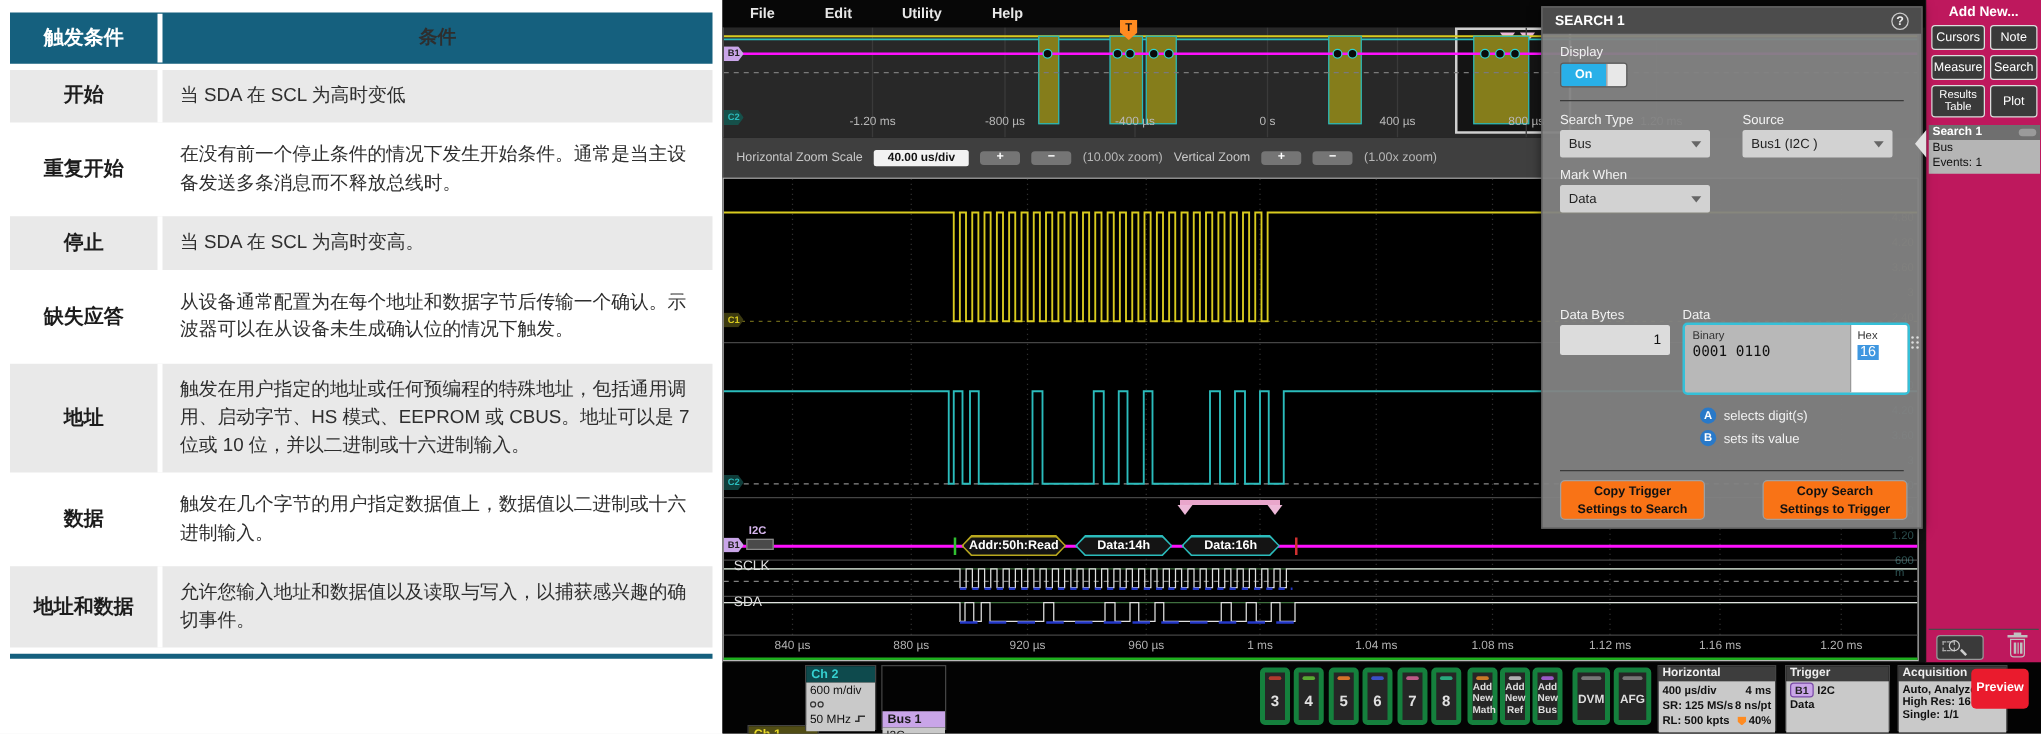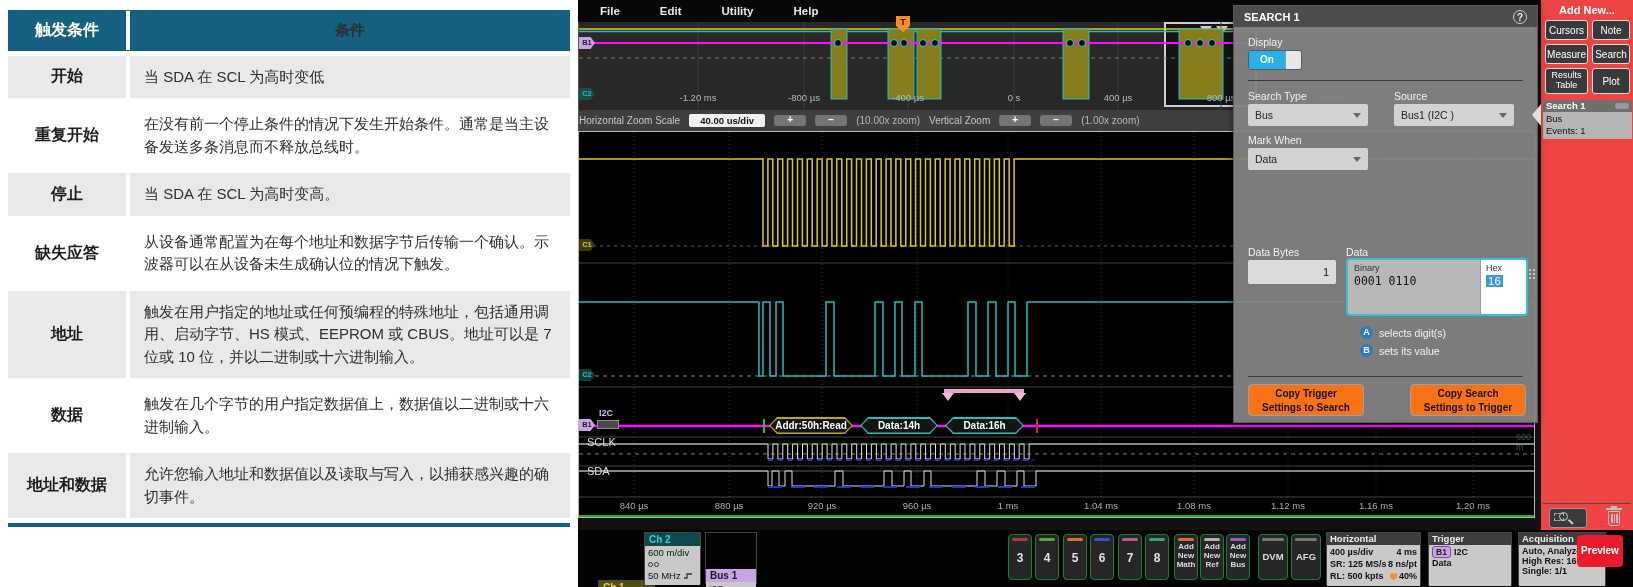--- a/index.html
+++ b/index.html
@@ -34,21 +34,21 @@
   .zoombox{position:absolute;left:585px;top:0px;width:93px;height:85px;border:2px solid #cfcfcf;
            background:rgba(0,0,0,0.5);}
   .pinktri{position:absolute;width:0;height:0;border-left:6px solid transparent;border-right:6px solid transparent;
            border-top:8px solid #eeb8d8;}
   .tmark{position:absolute;left:317px;top:-6px;width:14px;height:16px;background:#ff8b21;color:#111;
          font-size:9px;font-weight:bold;text-align:center;line-height:13px;z-index:6;
          clip-path:polygon(0 0,100% 0,100% 62%,50% 100%,0 62%);}
   .pent{position:absolute;left:0;width:16px;height:12px;font-size:7.5px;font-weight:bold;text-align:center;
         line-height:12px;clip-path:polygon(0 0,72% 0,100% 50%,72% 100%,0 100%);}
   
-  .zoombar{height:21px;background:#3f3f3f;display:flex;align-items:center;gap:9px;
+  .zoombar{height:32px;background:#3f3f3f;display:flex;align-items:center;gap:9px;padding-left:10px;
            border-left:1px solid #555;border-right:1px solid #555;}
   .zoombar .zlabel{color:#c8c8c8;font-size:10px;}
   .zoombar .zval{background:#f2f2f2;color:#111;font-size:9.5px;font-weight:bold;border-radius:2px;
                  width:76px;text-align:center;padding:1px 0;}
   .zbtn{width:32px;height:11px;background:#757575;border-radius:3px;color:#fff;font-size:10px;font-weight:bold;
         text-align:center;line-height:10px;}
   .zoombar .zfact{color:#b8b8b8;font-size:10px;}
   
   .mainview{position:relative;height:387px;background:#000;border:1px solid #b9b9b9;overflow:visible;}
   .mainview svg{position:absolute;left:0;top:0;}
@@ -66,39 +66,39 @@
   .ghost{position:absolute;font-size:9px;transform:translateX(-100%);z-index:1;}
   .ghost.y{color:rgba(210,200,110,0.4);} .ghost.c{color:rgba(110,200,200,0.4);}
 
   
   .bottombar{position:absolute;left:0;top:530px;width:1055px;height:57px;background:#030303;}
   .chbadge{position:absolute;top:2px;width:57px;height:52px;border:1px solid #444;}
   .chbadge .hd{height:13px;font-size:10px;font-weight:bold;padding:0 0 0 4px;line-height:13px;}
   .chbadge .bd{background:#c9c9c9;color:#111;font-size:9.5px;height:39px;padding:1px 3px;line-height:1.2;}
   .probe-ic{display:inline-block;}
   .probe-ic i{display:inline-block;width:5px;height:5px;border:1.2px solid #333;border-radius:50%;margin-right:1px;}
-  .chnum{position:absolute;top:4px;width:24px;height:46px;background:#262626;border:1px solid #15803d;border-radius:4px;
+  .chnum{position:absolute;top:4px;width:24px;height:46px;background:#262626;border:4px solid #15803d;border-radius:4px;
          text-align:center;}
   .chnum .stripe{position:absolute;top:3px;left:3px;right:3px;height:3px;border-radius:2px;}
   .chnum .num{margin-top:16px;color:#e0e0e0;font-size:12px;font-weight:bold;}
   .chnum .l3{margin-top:7px;color:#ddd;font-size:8px;line-height:1.15;font-weight:bold;}
   .chnum .one{margin-top:16px;color:#ddd;font-size:9.5px;font-weight:bold;}
   .info-badge{position:absolute;top:2px;height:53px;border:1px solid #444;}
   .info-badge .hd{height:12px;background:#3d3d3d;color:#eee;font-size:9.5px;font-weight:bold;line-height:12px;padding-left:3px;}
   .info-badge .bd{background:#c9c9c9;color:#111;font-size:9px;font-weight:bold;height:41px;padding:1px 3px;}
   .ib-row{display:flex;justify-content:space-between;line-height:1.35;}
   .trig-pos-ic{display:inline-block;width:7px;height:7px;background:#ff8b21;
      clip-path:polygon(0 0,100% 0,100% 55%,50% 100%,0 55%);margin-right:2px;vertical-align:middle;}
   .b1pill{display:inline-block;background:#c9a5e8;border:1px solid #7a4aa8;border-radius:3px;font-size:8.5px;
           font-weight:bold;color:#222;padding:0 3px;margin-right:3px;}
   .preview-btn{position:absolute;left:999px;top:5px;width:46px;height:32px;background:#ea1b2d;border-radius:4px;
           color:#fff;font-size:10px;font-weight:bold;text-align:center;line-height:32px;}
 
   
-  .sidebar{position:absolute;left:962px;top:0;width:93px;height:530px;background:#ef4444;border-left:1px solid #151515;}
+  .sidebar{position:absolute;left:962px;top:0;width:93px;height:530px;background:#be185d;border-left:1px solid #151515;}
   .sb-title{text-align:center;color:#fff;font-weight:bold;font-size:11px;margin-top:4px;}
   .sb-btn{position:absolute;background:#3a3a3a;border:1px solid #dcdcdc;border-radius:3px;color:#fff;
           font-size:10px;display:flex;align-items:center;justify-content:center;text-align:center;line-height:1.1;}
   .sb-item{position:absolute;left:2px;top:100px;width:89px;}
   .sb-item .hd{height:12px;background:#6f6f6f;color:#fff;font-size:9.5px;font-weight:bold;line-height:12px;
                padding-left:3px;position:relative;}
   .sb-item .pill{position:absolute;right:3px;top:3px;width:14px;height:6px;background:#9a9a9a;border-radius:3px;}
   .sb-item .bd{background:#b5b5b5;color:#111;font-size:9.5px;padding:1px 3px;line-height:1.3;}
   .sb-arrow{position:absolute;left:-9px;top:104px;width:0;height:0;border-top:11px solid transparent;
             border-bottom:11px solid transparent;border-right:9px solid #e0e0e0;z-index:12;}

